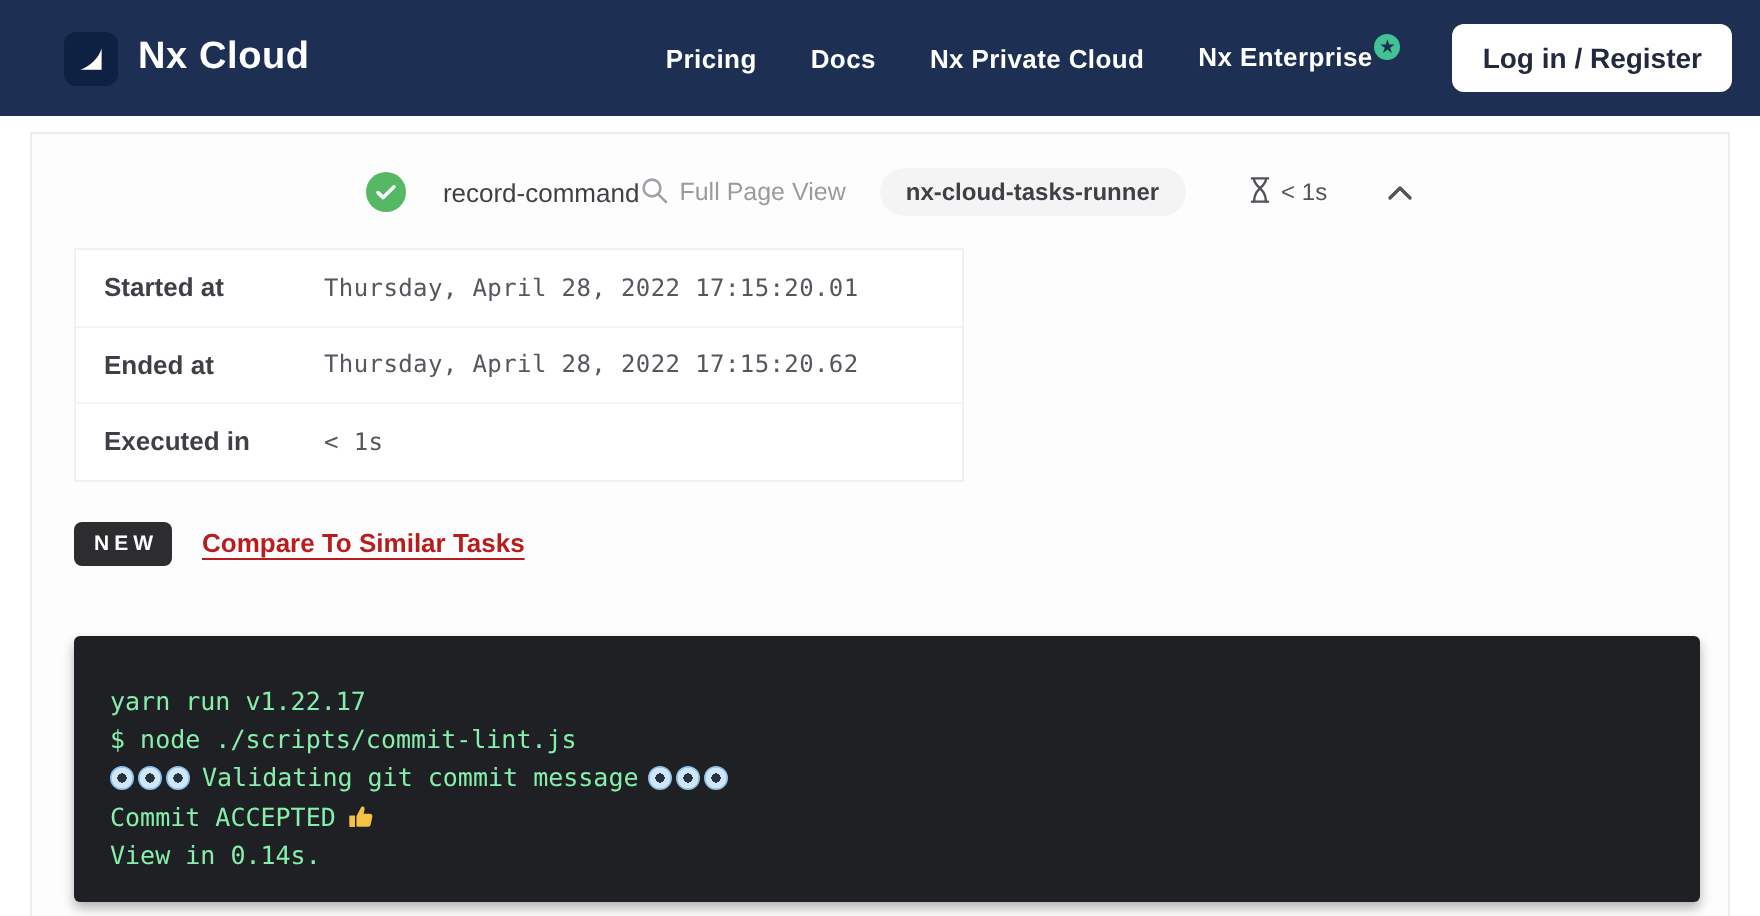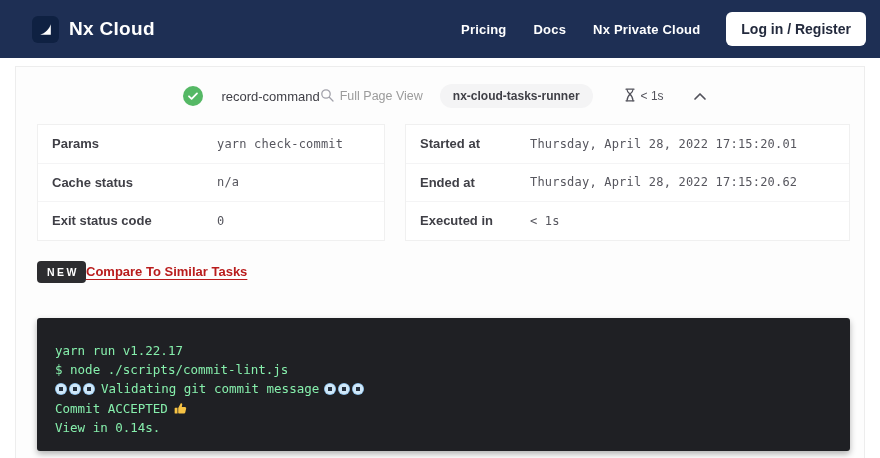--- a/index.html
+++ b/index.html
@@ -51,21 +51,21 @@
   .detail-table.right{width:445px;}
   .detail-row{display:flex;align-items:center;padding:0 14px;height:37.5px;
     border-bottom:1px solid #f4f4f5;}
   .detail-row:last-child{border-bottom:none;}
   .detail-label{font-size:13px;font-weight:700;color:#3f3f46;flex:0 0 auto;}
   .left .detail-label{width:165px;}
   .right .detail-label{width:110px;}
   .detail-value{font-family:"DejaVu Sans Mono","Liberation Mono",monospace;font-size:12px;
     color:#56565e;letter-spacing:.2px;white-space:nowrap;}
   
-  .compare-row{display:flex;align-items:center;gap:0;margin:20px 0 0 21px;}
+  .compare-row{display:flex;align-items:center;gap:15px;margin:20px 0 0 21px;}
   .new-badge{background:#2d2d30;color:#fff;font-size:10.5px;font-weight:600;
     letter-spacing:2.5px;padding:5px 7px 5px 10px;border-radius:4px;}
   .compare-link{color:#b91c1c;font-size:13px;font-weight:600;text-decoration:underline;
     text-underline-offset:2.5px;}
   
   .terminal{margin:35px 14px 0 21px;background:#1f2024;border-radius:3px;
     padding:23px 18px 13px;box-shadow:0 3px 6px rgba(0,0,0,.3);}
   .term-line{color:#86efac;font-family:"DejaVu Sans Mono","Liberation Mono",monospace;
     font-size:12.5px;line-height:19.4px;white-space:pre;}
   .eye-icon{display:inline-block;width:12px;height:12px;margin-right:2px;border-radius:50%;
@@ -86,20 +86,21 @@
           <path d="M4.5 19.5h15v-15c-2.2 7-8 12.4-15 15z" fill="#ffffff"></path>
         </svg>
     </span>
     <span class="logo-text">Nx Cloud</span>
   </div>
   <nav class="nav">
     <div id="nav-items">
         <a class="nav-link" href="#">Pricing</a>
         <a class="nav-link" href="#">Docs</a>
         <a class="nav-link" href="#">Nx Private Cloud</a>
+        <a class="nav-link" href="#">Nx Enterprise<span class="star-badge">★</span></a>
       </div>
     <button class="login-btn">Log in / Register</button>
   </nav>
 </header>
 
 <main class="card">
   <div class="task-header">
     <div class="task-left">
       <span class="check-icon">
         <svg width="20" height="20" viewBox="0 0 20 20">
@@ -137,34 +138,20 @@
         <span>
           <svg width="14" height="9" viewBox="0 0 14 9" fill="none" stroke="#52525b" stroke-width="1.7" stroke-linecap="round" stroke-linejoin="round">
             <path d="M2 7 7 2l5 5"></path>
           </svg>
         </span>
       </button>
     </div>
   </div>
 
   <div class="tables">
-    <section class="detail-table left" id="table-left">
-        <div class="detail-row">
-          <span class="detail-label">Params</span>
-          <span class="detail-value">yarn check-commit</span>
-        </div>
-        <div class="detail-row">
-          <span class="detail-label">Cache status</span>
-          <span class="detail-value">n/a</span>
-        </div>
-        <div class="detail-row">
-          <span class="detail-label">Exit status code</span>
-          <span class="detail-value">0</span>
-        </div>
-      </section>
     <section class="detail-table right" id="table-right">
         <div class="detail-row">
           <span class="detail-label">Started at</span>
           <span class="detail-value">Thursday, April 28, 2022 17:15:20.01</span>
         </div>
         <div class="detail-row">
           <span class="detail-label">Ended at</span>
           <span class="detail-value">Thursday, April 28, 2022 17:15:20.62</span>
         </div>
         <div class="detail-row">

